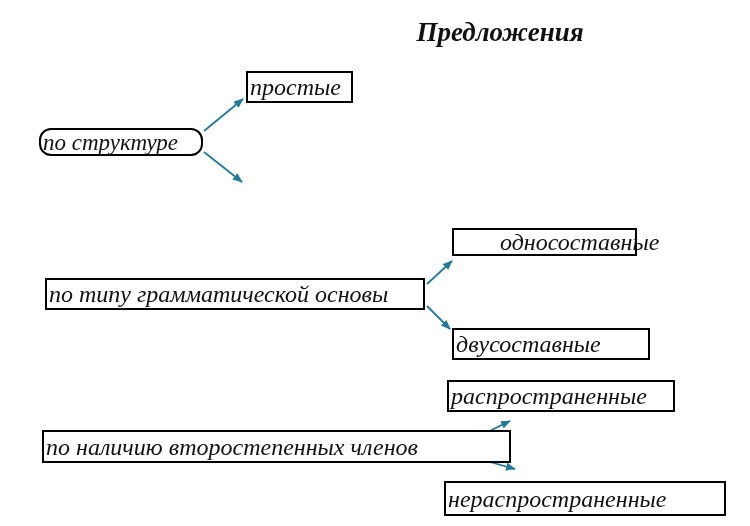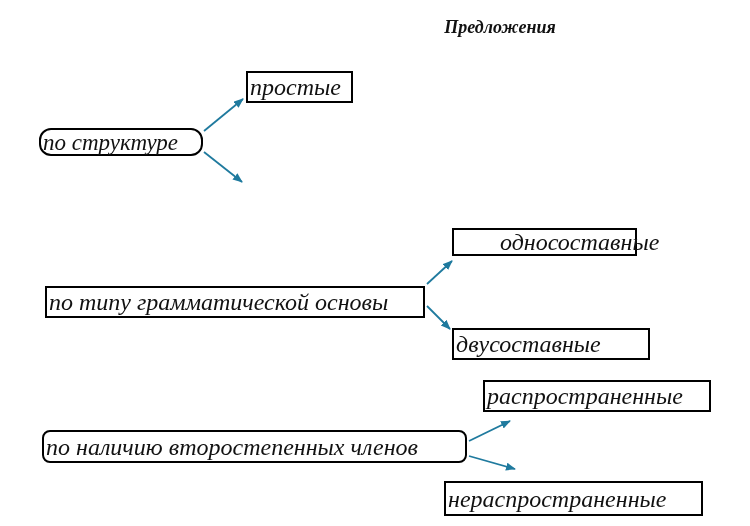--- a/index.html
+++ b/index.html
@@ -13,21 +13,21 @@
     position:relative;
     width:750px;height:526px;
     background:var(--background);
     font-family:"Liberation Serif","DejaVu Serif",serif;
     overflow:hidden;
   }
   .title{
     position:absolute;
     left:375px;top:17px;width:250px;
     text-align:center;
-    font-size:18px;
+    font-size:27px;
     font-weight:bold;
     font-style:italic;
     color:var(--text);
     white-space:nowrap;
   }
   .nodebox{
     position:absolute;
     box-sizing:border-box;
     border:2px solid var(--box-border);
     background:var(--background);
@@ -36,29 +36,29 @@
     justify-content:flex-start;
     font-style:italic;
     font-size:24px;
     color:var(--text);
     white-space:nowrap;
     line-height:1;
     padding:0 2px;
   }
   
   .b-structure   {left:39px;  top:128px; width:164px; height:28px; font-size:23px;border-radius:12px;}
-  .b-gram        {left:45px;  top:278px; width:380px; height:32px;margin-top:8px;}
-  .b-secondary   {left:42px;  top:430px; width:425px; height:33px;border-radius:8px;}
+  .b-gram        {left:45px;  top:278px; width:380px; height:32px;}
+  .b-secondary   {left:42px;  top:430px; width:469px; height:33px;}
   
   .b-simple      {left:246px; top:71px;  width:107px; height:32px;}
   .b-complex     {left:245px; top:175px; width:116px; height:32px;}
   .b-one         {left:452px; top:228px; width:185px; height:28px;padding-left:46px;}
   .b-two         {left:452px; top:328px; width:198px; height:32px;}
-  .b-spread      {left:447px; top:380px; width:228px; height:32px;margin-left:36px;}
-  .b-unspread    {left:444px; top:481px; width:259px; height:35px;}
+  .b-spread      {left:447px; top:380px; width:228px; height:32px;}
+  .b-unspread    {left:444px; top:481px; width:282px; height:35px;}
 
   svg.arrows{position:absolute;left:0;top:0;width:750px;height:526px;pointer-events:none;}
   svg.arrows line{stroke:var(--arrow);stroke-width:1.8;}
   #arrowhead path{fill:var(--arrow);}
 </style>
 </head>
 <body>
 
 <div class="canvas">
 

